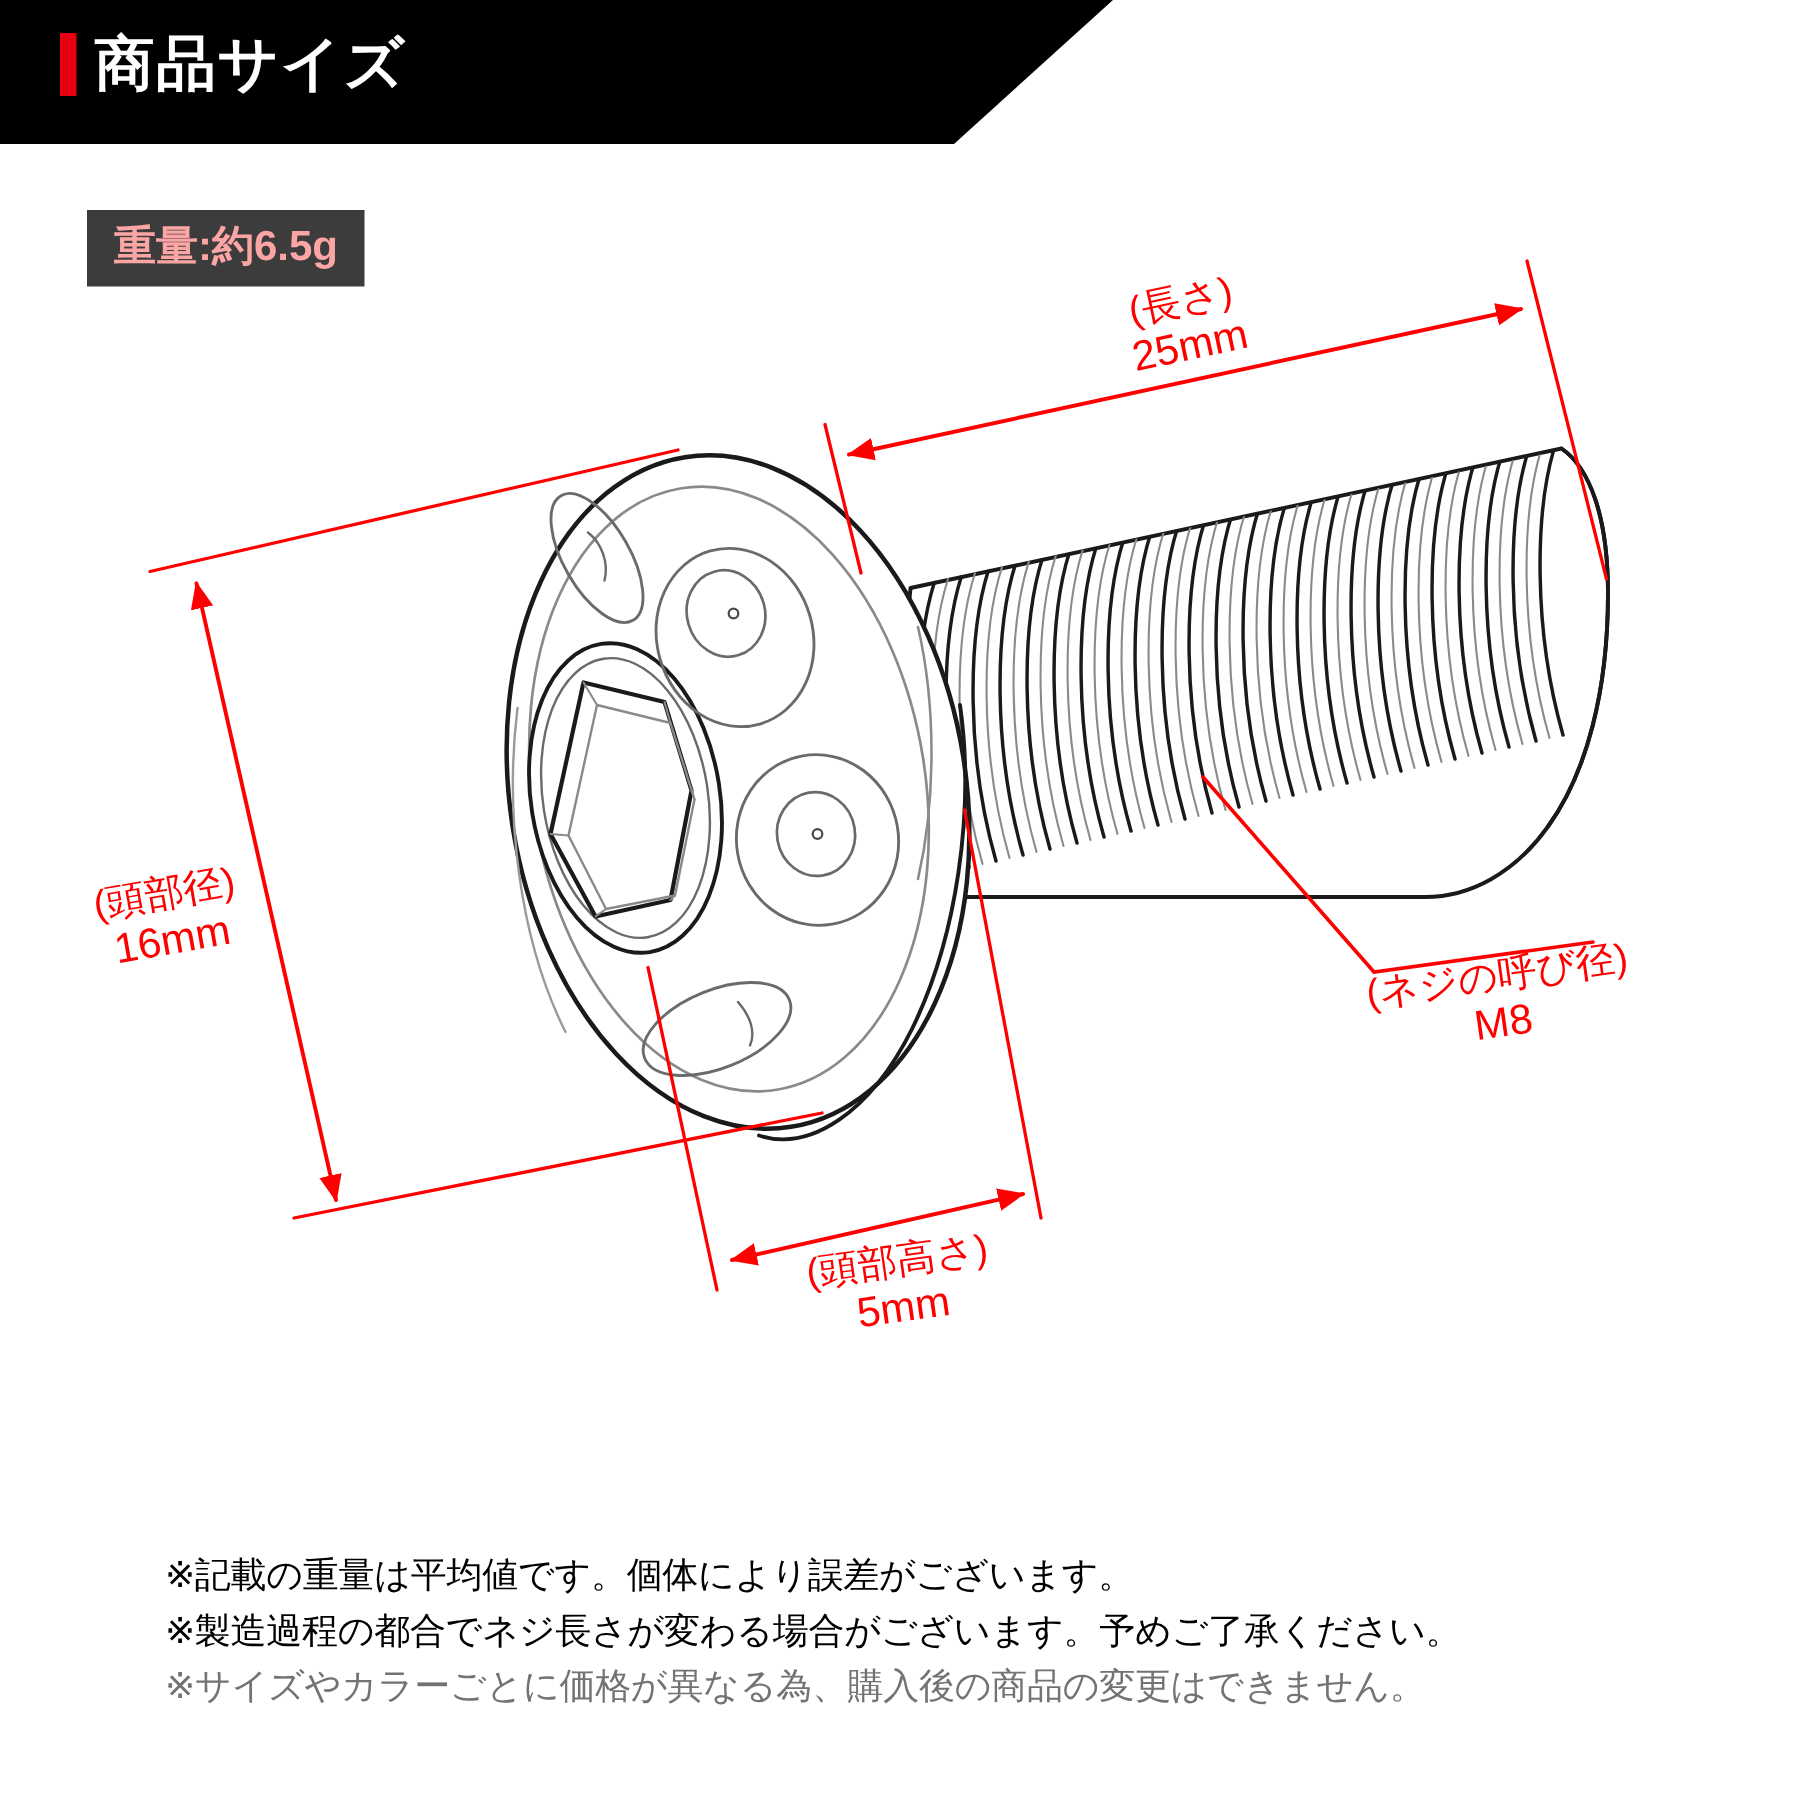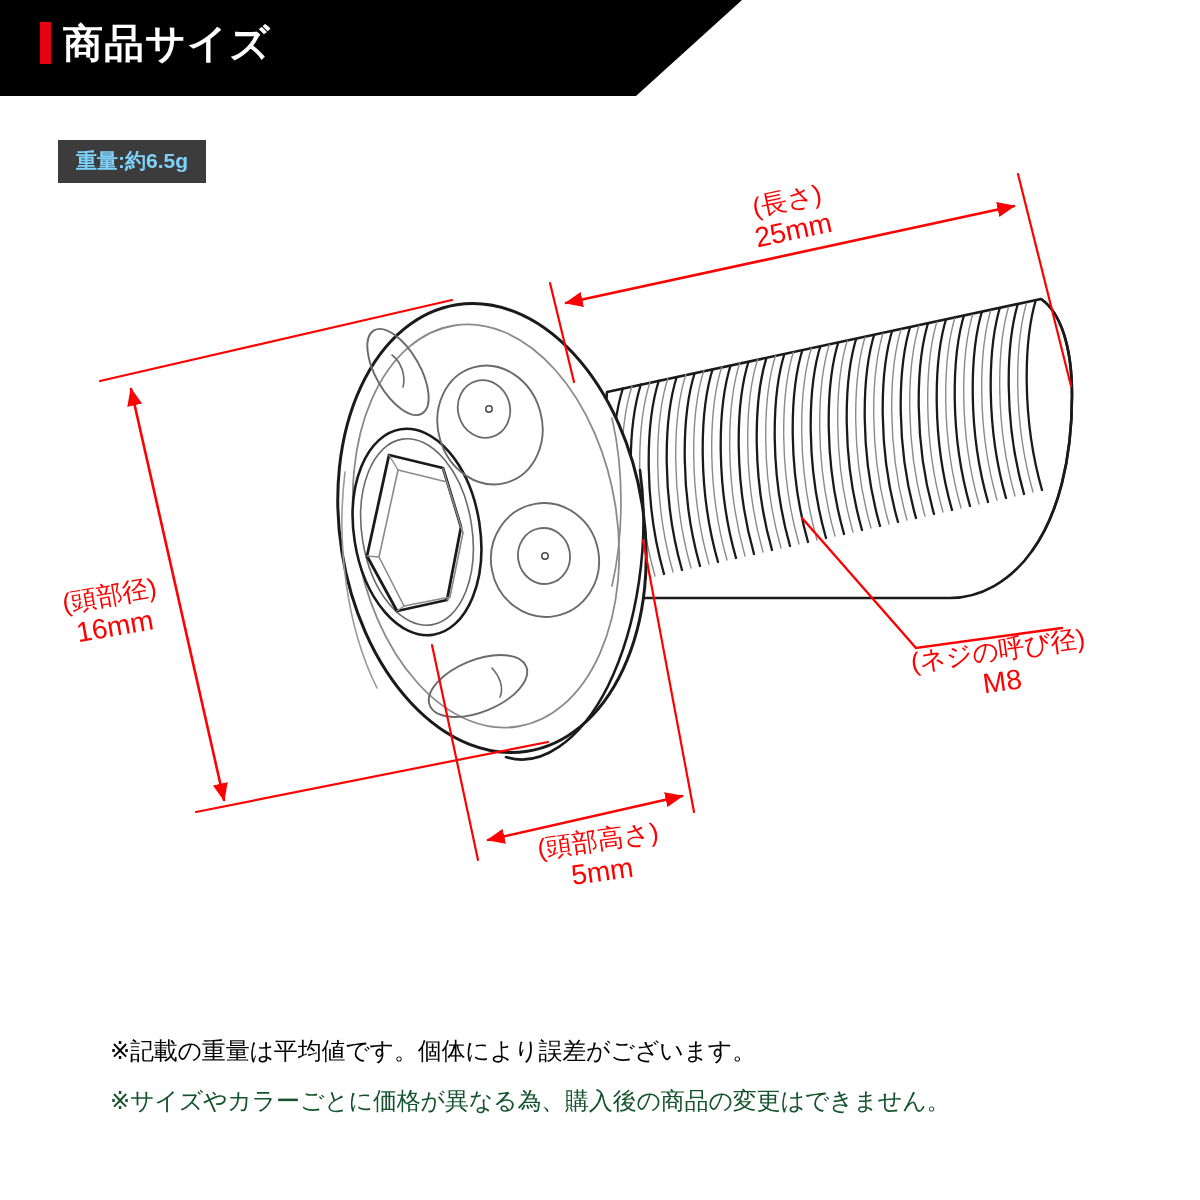--- a/index.html
+++ b/index.html
@@ -55,22 +55,22 @@
     line-height: 56px;
     white-space: nowrap;
   }
 
   
   #weight-badge {
     position: absolute;
     left: 58px;
     top: 140px;
     background: #3c3c3c;
-    color: #7dd3fc;
-    font-size: 21px;
+    color: #fca5a5;
+    font-size: 28px;
     font-weight: 700;
     padding: 9px 18px 11px 18px;
     line-height: 1.1;
     white-space: nowrap;
   }
 
   
   #drawing {
     position: absolute;
     left: 0;
@@ -87,21 +87,21 @@
     top: 1032px;
     width: 1040px;
   }
   .note-line {
     font-size: 24px;
     line-height: 37px;
     white-space: nowrap;
     color: #000000;
     letter-spacing: -0.2px;
   }
-  .note-line.accent { color: #14532d; margin-top: 13px; }
+  .note-line.accent { color: #737373; }
 </style>
 </head>
 <body>
 
 <div id="header-band">
   <div id="header-shape"></div>
   <div id="header-accent"></div>
   <div id="header-title">商品サイズ</div>
 </div>
 
@@ -291,14 +291,15 @@
     <g transform="rotate(-8 1000 665)">
       <text x="1000" y="659" font-family="'Liberation Sans','DejaVu Sans',sans-serif" font-size="26" text-anchor="middle">(ネジの呼び径)</text>
       <text x="1000" y="691" font-family="'Liberation Sans','DejaVu Sans',sans-serif" font-size="28" text-anchor="middle">M8</text>
     </g>
   </g>
 </svg>
 </div>
 
 <div id="footer-notes">
   <div class="note-line">※記載の重量は平均値です。個体により誤差がございます。</div>
+  <div class="note-line">※製造過程の都合でネジ長さが変わる場合がございます。予めご了承ください。</div>
   <div class="note-line accent">※サイズやカラーごとに価格が異なる為、購入後の商品の変更はできません。</div>
 </div>
 
 </body></html>

